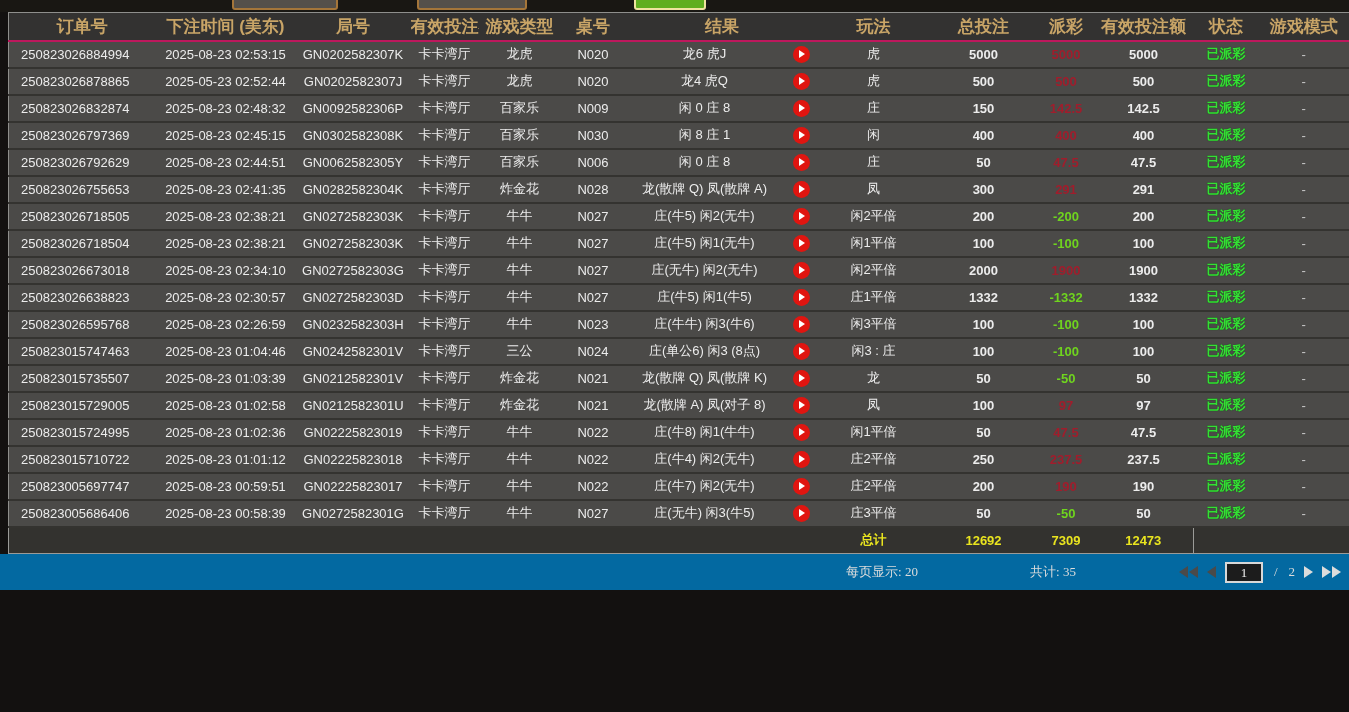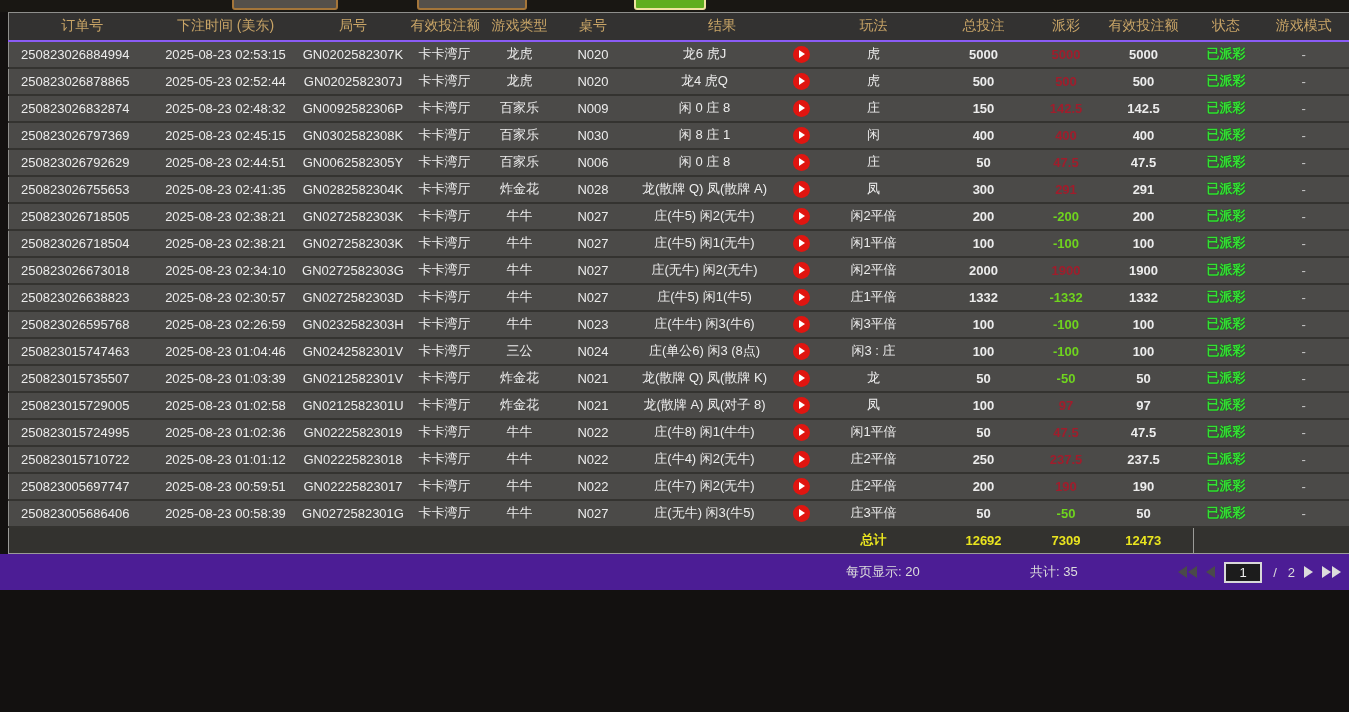--- a/index.html
+++ b/index.html
@@ -22,22 +22,22 @@
   .cutbtn.b3 { left:634px; width:72px; }
 
   
   .table-wrap { margin-left:8px; width:1341px; }
   table {
     width:100%; table-layout:fixed; border-collapse:collapse;
     background:#4b4a48; border:1px solid #8f8f8c;
   }
   thead tr { height:28px; background:#333231; }
   th {
-    color:#c9a567; font-weight:normal; font-size:14px;
-    border-bottom:2px solid #8b5cf6; white-space:nowrap; overflow:hidden;
+    color:#c9a567; font-weight:bold; font-size:17px;
+    border-bottom:2px solid #be185d; white-space:nowrap; overflow:hidden;
   }
   tbody.data tr { height:27px; border-bottom:2px solid #343330; }
   td { text-align:center; white-space:nowrap; overflow:hidden; }
   td.l { text-align:left; padding-left:12px;margin-left:46px; }
   td.num { font-weight:bold; }
   td.pos { color:#a01d2c; }
   td.neg { color:#6fd41e; }
   td.status { color:#35df35; font-weight:bold; text-shadow:0 0 1px #0a4d0a; }
   td.mode { color:#c9c9c9; }
   .play-btn {
@@ -52,22 +52,22 @@
   }
   
   tbody.totals { border:1px solid #9b9b98; }
   tbody.totals tr { height:27px; background:#33322f; }
   tbody.totals tr.sub { border-bottom:1px solid #55544f; }
   tbody.totals td { color:#e9e41f; font-weight:bold; }
   tbody.totals td.vsep { border-right:1px solid #9b9b98; }
 
   
   .footer {
-    position:relative; height:36px; background:#4c1d95;
-    display:flex; align-items:center; color:#dcdcdc;
+    position:relative; height:36px; background:#0369a1;
+    display:flex; align-items:center; color:#dcdcdc;font-family:Liberation Serif, serif;
   }
   .per-page { position:absolute; left:846px; }
   .total-count { position:absolute; left:1030px; }
   .pager { position:absolute; right:8px; display:flex; align-items:center; gap:9px; }
   .pg-ic { display:inline-flex; align-items:center; cursor:pointer; }
   .tri-l { width:0; height:0; border-top:6px solid transparent; border-bottom:6px solid transparent; border-right:9px solid #dcdcdc; }
   .tri-r { width:0; height:0; border-top:6px solid transparent; border-bottom:6px solid transparent; border-left:9px solid #dcdcdc; }
   .pg-ic.disabled .tri-l, .pg-ic.disabled .tri-r { border-right-color:#4a4a4a; border-left-color:#4a4a4a; }
   .pg-ic.disabled .tri-l { border-right-color:#4a4a4a; }
   .dbl { display:inline-flex; gap:1px; }

